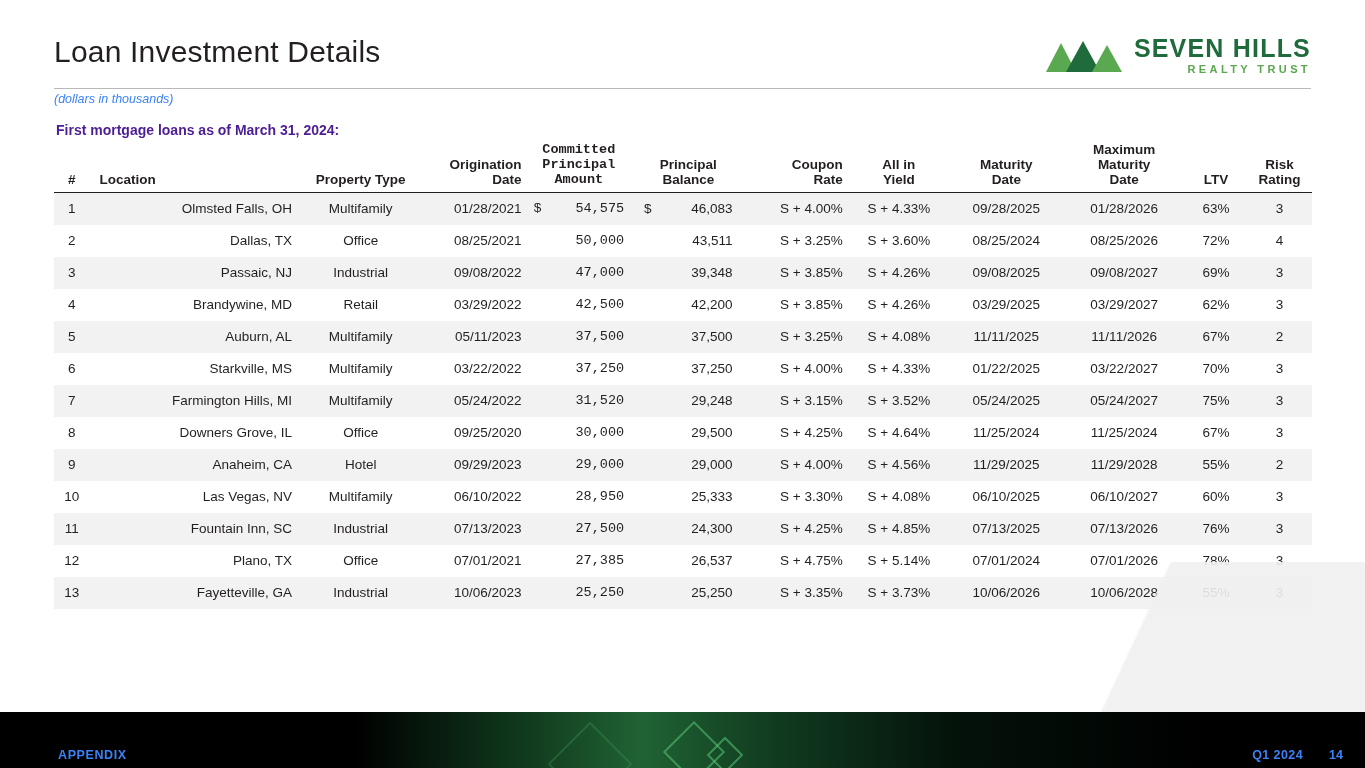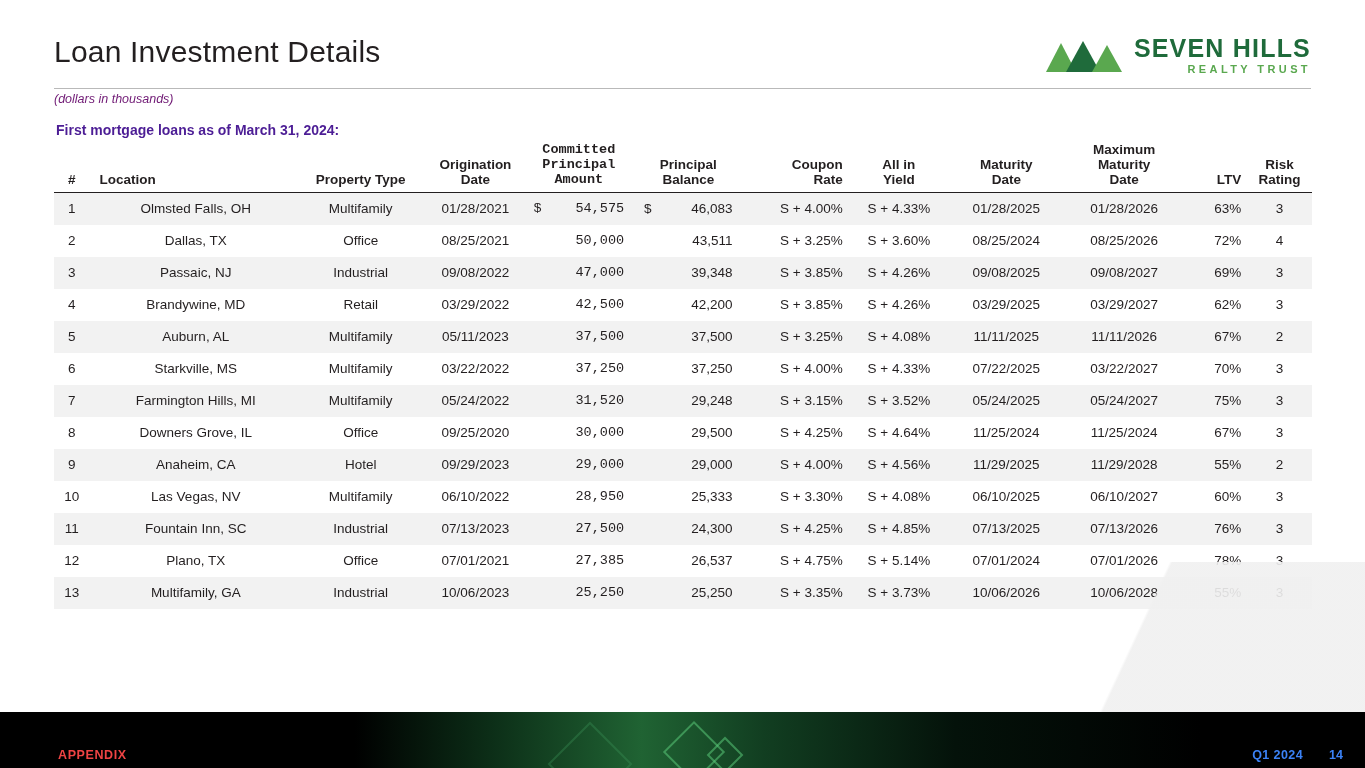--- a/index.html
+++ b/index.html
@@ -66,21 +66,21 @@
     height: 1px;
     background: #b9b9b9;
   }
 
   .dollars-note {
     position: absolute;
     left: 54px;
     top: 92px;
     font-size: 12.5px;
     font-style: italic;
-    color: #701a75;
+    color: #3b82f6;
   }
 
   .subheading {
     position: absolute;
     left: 56px;
     top: 122px;
     font-size: 14px;
     font-weight: bold;
     color: #4c1d95;
   }
@@ -108,30 +108,30 @@
     white-space: pre-line;
   }
   tbody td {
     padding: 8px 6px;
     line-height: 16px;
     white-space: nowrap;
   }
   tbody tr.alt td { background: #f2f2f2; }
 
   .c-num { width: 34px; text-align: center; }
-  .c-loc { width: 200px; text-align: center; padding-left: 10px !important; }
+  .c-loc { width: 200px; text-align: right; padding-left: 10px !important; }
   .c-type { width: 120px; text-align: center; }
-  .c-orig { width: 100px; text-align: center; }
+  .c-orig { width: 100px; text-align: right; }
   .c-comm { width: 106px; text-align: right; padding-right: 14px !important; font-family: Liberation Mono, monospace; }
   .c-bal { width: 104px; text-align: right; padding-right: 14px !important; }
   .c-coupon { width: 98px; text-align: right; }
   .c-yield { width: 96px; text-align: center; }
   .c-mat { width: 110px; text-align: center; }
   .c-maxmat { width: 116px; text-align: center; }
-  .c-ltv { width: 60px; text-align: right; }
+  .c-ltv { width: 60px; text-align: center; }
   .c-risk { width: 62px; text-align: center; }
 
   .money-cell { position: relative; }
   .money-cell .sym {
     position: absolute;
     left: 6px;
   }
 
   
   .footer {
@@ -163,21 +163,21 @@
     border: 2px solid rgba(90,200,120,0.55);
     transform: rotate(45deg);
   }
   .fs1 { width: 44px; height: 44px; left: 672px; top: 18px; }
   .fs2 { width: 26px; height: 26px; left: 712px; top: 30px; }
   .fs3 { width: 60px; height: 60px; left: 560px; top: 22px; border-color: rgba(60,150,90,0.35); }
   .footer-label {
     position: absolute;
     left: 58px;
     top: 36px;
-    color: #ef4444;
+    color: #3b82f6;
     font-size: 12.5px;
     font-weight: bold;
     letter-spacing: 0.6px;
   }
   .footer-quarter {
     position: absolute;
     right: 62px;
     top: 36px;
     color: #3b82f6;
     font-size: 12.5px;
@@ -258,21 +258,21 @@
       <tbody id="table-body">
           <tr class="alt">
             <td class="c-num">1</td>
             <td class="c-loc">Olmsted Falls, OH</td>
             <td class="c-type">Multifamily</td>
             <td class="c-orig">01/28/2021</td>
             <td class="c-comm money-cell"><span class="sym">$</span>54,575</td>
             <td class="c-bal money-cell"><span class="sym">$</span>46,083</td>
             <td class="c-coupon">S + 4.00%</td>
             <td class="c-yield">S + 4.33%</td>
-            <td class="c-mat">01/28/2025</td>
+            <td class="c-mat">09/28/2025</td>
             <td class="c-maxmat">01/28/2026</td>
             <td class="c-ltv">63%</td>
             <td class="c-risk">3</td>
           </tr>
           <tr>
             <td class="c-num">2</td>
             <td class="c-loc">Dallas, TX</td>
             <td class="c-type">Office</td>
             <td class="c-orig">08/25/2021</td>
             <td class="c-comm">50,000</td>
@@ -328,21 +328,21 @@
           </tr>
           <tr>
             <td class="c-num">6</td>
             <td class="c-loc">Starkville, MS</td>
             <td class="c-type">Multifamily</td>
             <td class="c-orig">03/22/2022</td>
             <td class="c-comm">37,250</td>
             <td class="c-bal">37,250</td>
             <td class="c-coupon">S + 4.00%</td>
             <td class="c-yield">S + 4.33%</td>
-            <td class="c-mat">07/22/2025</td>
+            <td class="c-mat">01/22/2025</td>
             <td class="c-maxmat">03/22/2027</td>
             <td class="c-ltv">70%</td>
             <td class="c-risk">3</td>
           </tr>
           <tr class="alt">
             <td class="c-num">7</td>
             <td class="c-loc">Farmington Hills, MI</td>
             <td class="c-type">Multifamily</td>
             <td class="c-orig">05/24/2022</td>
             <td class="c-comm">31,520</td>
@@ -419,21 +419,21 @@
             <td class="c-bal">26,537</td>
             <td class="c-coupon">S + 4.75%</td>
             <td class="c-yield">S + 5.14%</td>
             <td class="c-mat">07/01/2024</td>
             <td class="c-maxmat">07/01/2026</td>
             <td class="c-ltv">78%</td>
             <td class="c-risk">3</td>
           </tr>
           <tr class="alt">
             <td class="c-num">13</td>
-            <td class="c-loc">Multifamily, GA</td>
+            <td class="c-loc">Fayetteville, GA</td>
             <td class="c-type">Industrial</td>
             <td class="c-orig">10/06/2023</td>
             <td class="c-comm">25,250</td>
             <td class="c-bal">25,250</td>
             <td class="c-coupon">S + 3.35%</td>
             <td class="c-yield">S + 3.73%</td>
             <td class="c-mat">10/06/2026</td>
             <td class="c-maxmat">10/06/2028</td>
             <td class="c-ltv">55%</td>
             <td class="c-risk">3</td>

